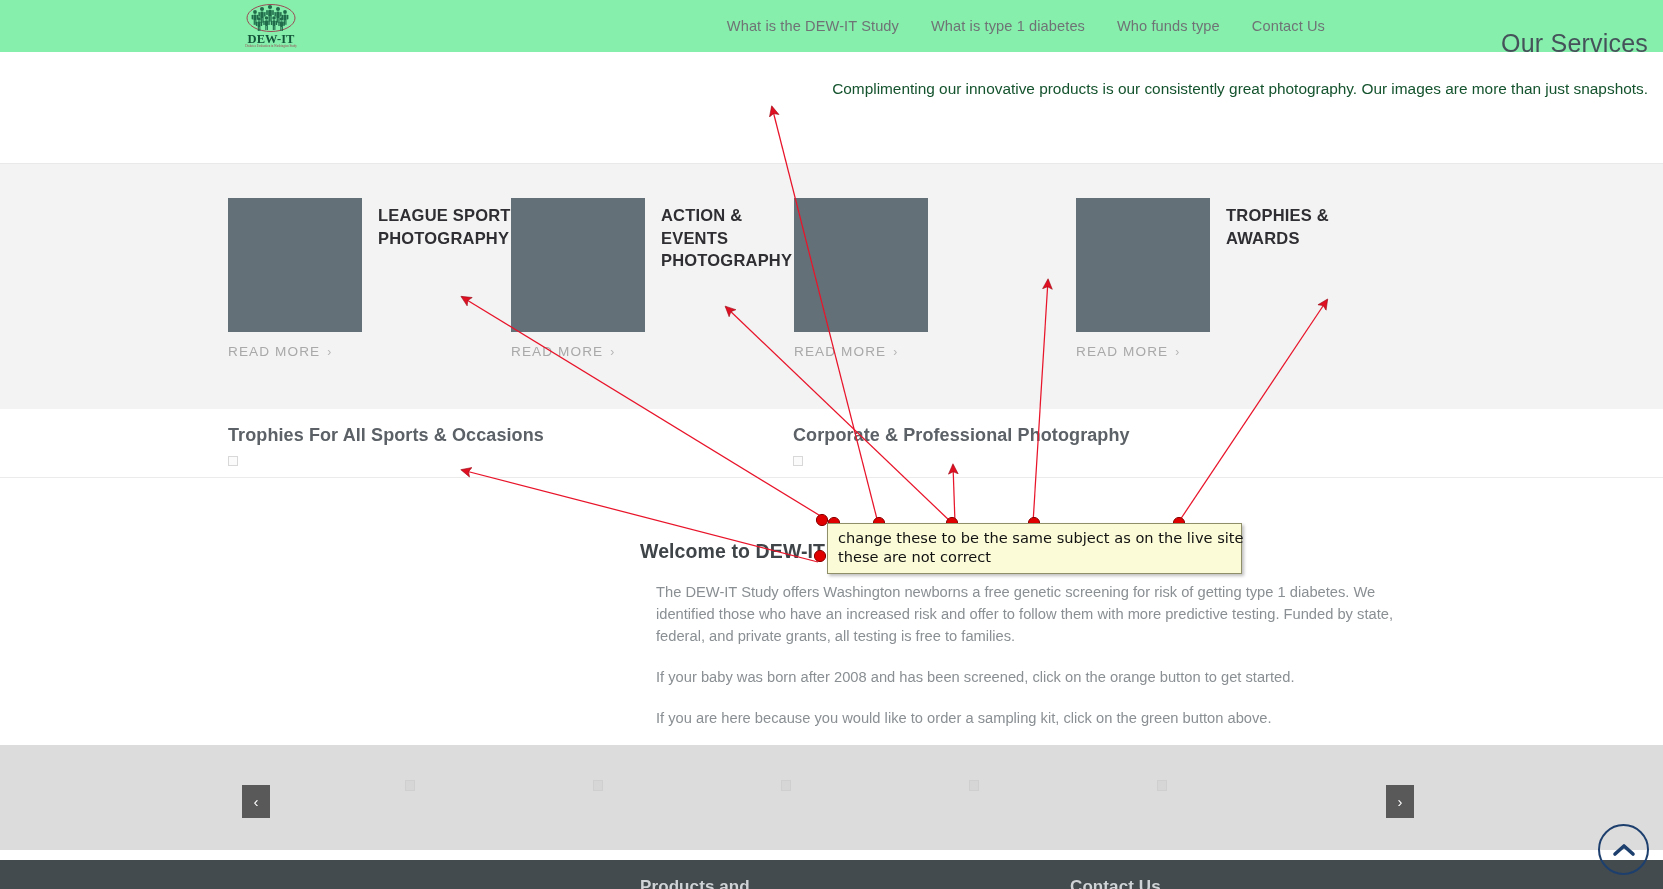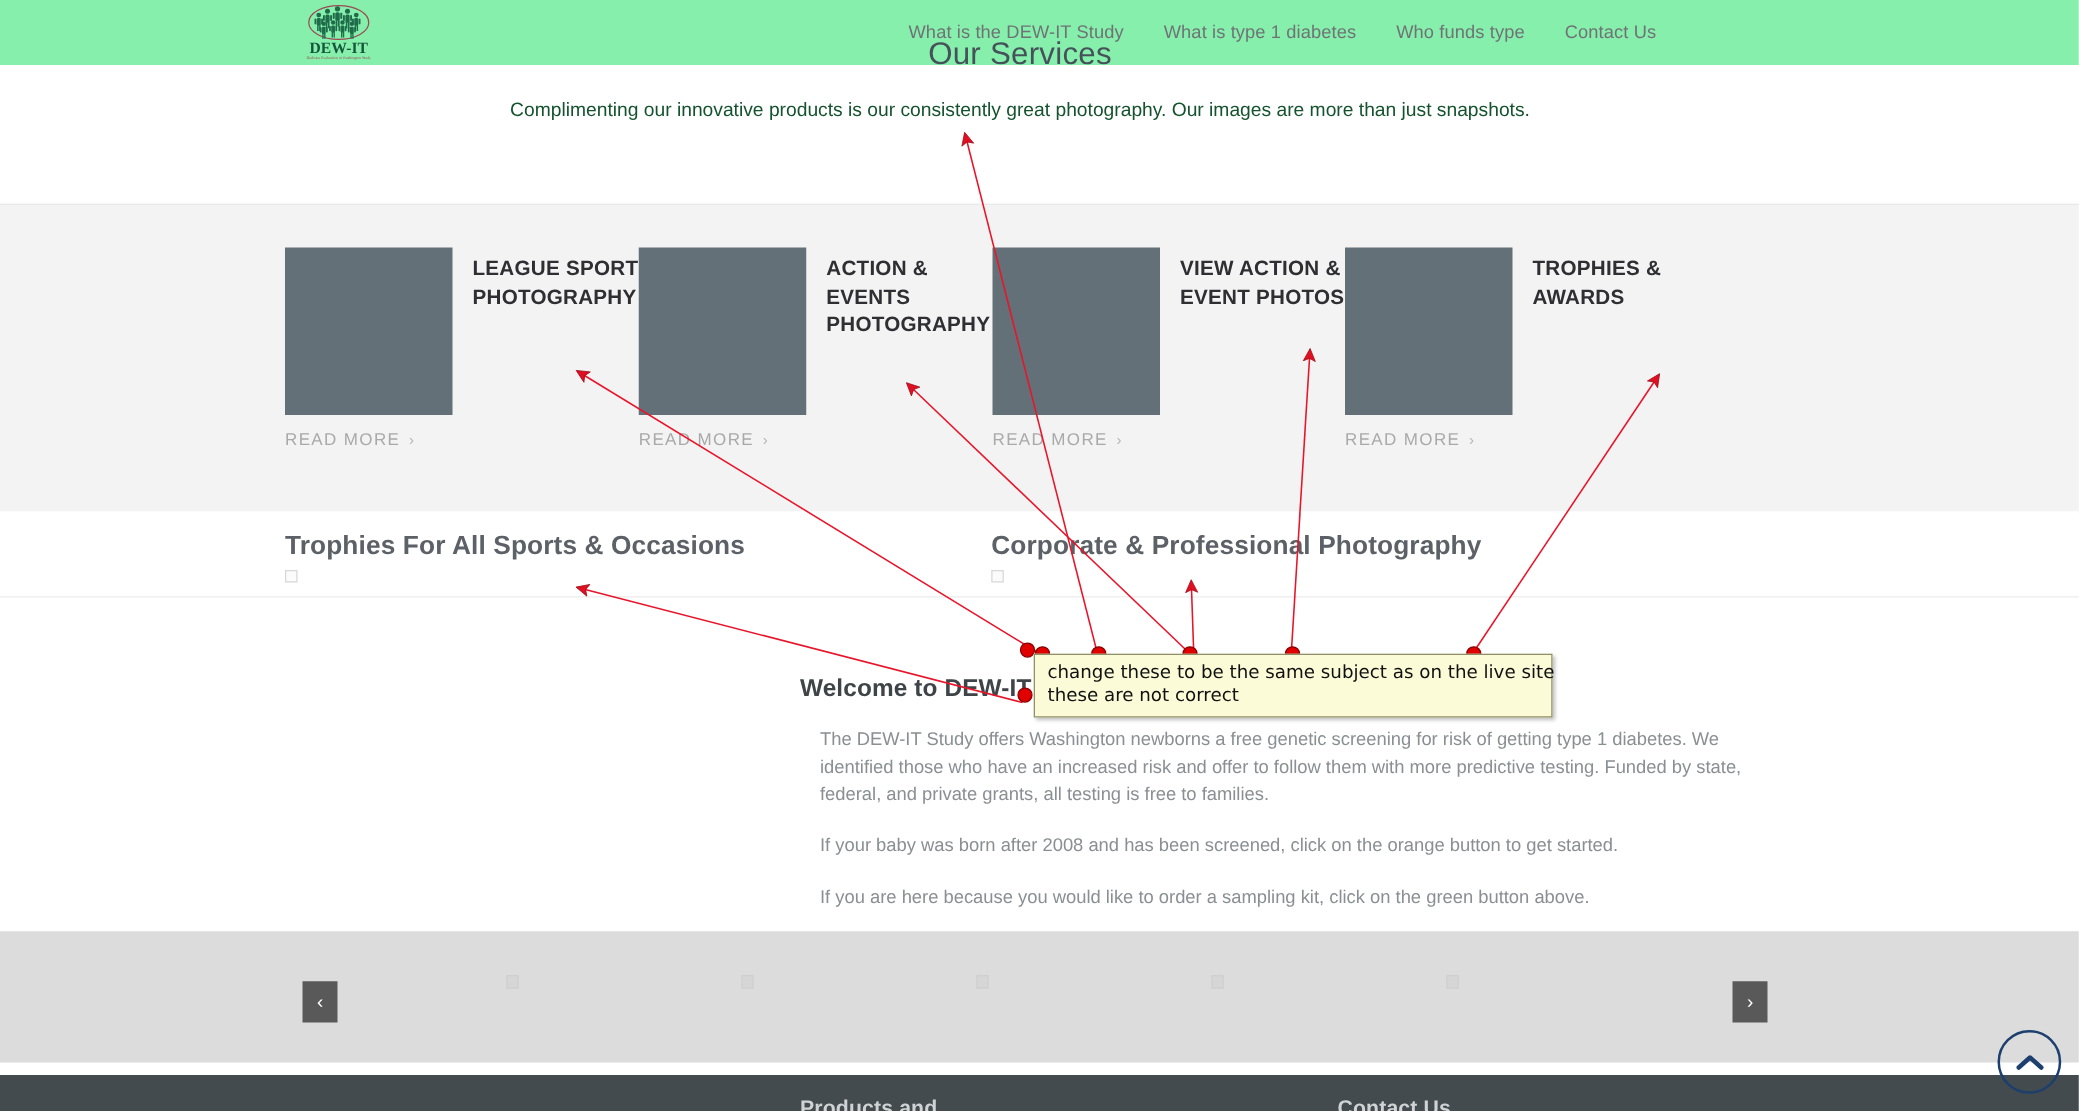--- a/index.html
+++ b/index.html
@@ -16,21 +16,21 @@
   .logo{position:absolute;left:240px;top:3px;width:62px;height:46px;}
   .logo svg{display:block;}
   .nav{position:absolute;right:0;top:0;height:52px;}
   .nav-list{position:absolute;right:322px;top:17px;display:flex;gap:0;white-space:nowrap;}
   .nav-item{
     color:#6f7375;font-size:14.6px;line-height:18px;padding:0 16px;
     letter-spacing:.1px;cursor:pointer;
   }
 
   
-  .intro{position:absolute;left:0;top:30px;width:1632px;text-align:center;}
+  .intro{position:absolute;left:16px;top:30px;width:1632px;text-align:right;}
   .intro-title{
     font-size:25px;color:#46525a;font-weight:400;letter-spacing:.2px;
     margin:0;height:22px;overflow:hidden;line-height:26px;
   }
   .intro-p{
     font-size:15.4px;color:#14532d;margin:0;line-height:24px;
   }
   .intro-p1{margin-top:25px;}
   .intro-p2{margin-top:11px;}
 
@@ -51,21 +51,21 @@
   .card-more{
     position:absolute;left:0;top:180px;
     font-size:13.6px;color:#a9a9a9;letter-spacing:1.1px;cursor:pointer;
     display:flex;align-items:center;gap:7px;
   }
   .card-more .chev{font-size:12px;color:#b6b6b6;}
 
   
   .midband{position:absolute;left:0;top:409px;width:1663px;height:68px;background:#fff;border-bottom:1px solid #ebebeb;}
   .mid-h{
-    position:absolute;top:16px;font-size:21px;font-weight:700;color:#5b6166;
+    position:absolute;top:16px;font-size:18px;font-weight:700;color:#5b6166;
     letter-spacing:.1px;
   }
   .mid-ph{
     position:absolute;top:47px;width:8px;height:8px;
     border:1px solid #d8d8d8;background:#fbfbfb;
   }
 
   
   .welcome{position:absolute;left:640px;top:540px;width:790px;}
   .welcome-h{
@@ -226,21 +226,20 @@
       <div class="card-thumb"></div>
       <div class="card-title">ACTION &amp; EVENTS PHOTOGRAPHY</div>
       <div class="card-more">
         <span>READ MORE</span>
         <span class="chev">›</span>
       </div>
     </div>
 
     <div class="card" style="left:794px">
       <div class="card-thumb"></div>
-      <div class="card-title">VIEW ACTION &amp; EVENT PHOTOS</div>
       <div class="card-more">
         <span>READ MORE</span>
         <span class="chev">›</span>
       </div>
     </div>
 
     <div class="card" style="left:1076px">
       <div class="card-thumb"></div>
       <div class="card-title">TROPHIES &amp; AWARDS</div>
       <div class="card-more">

